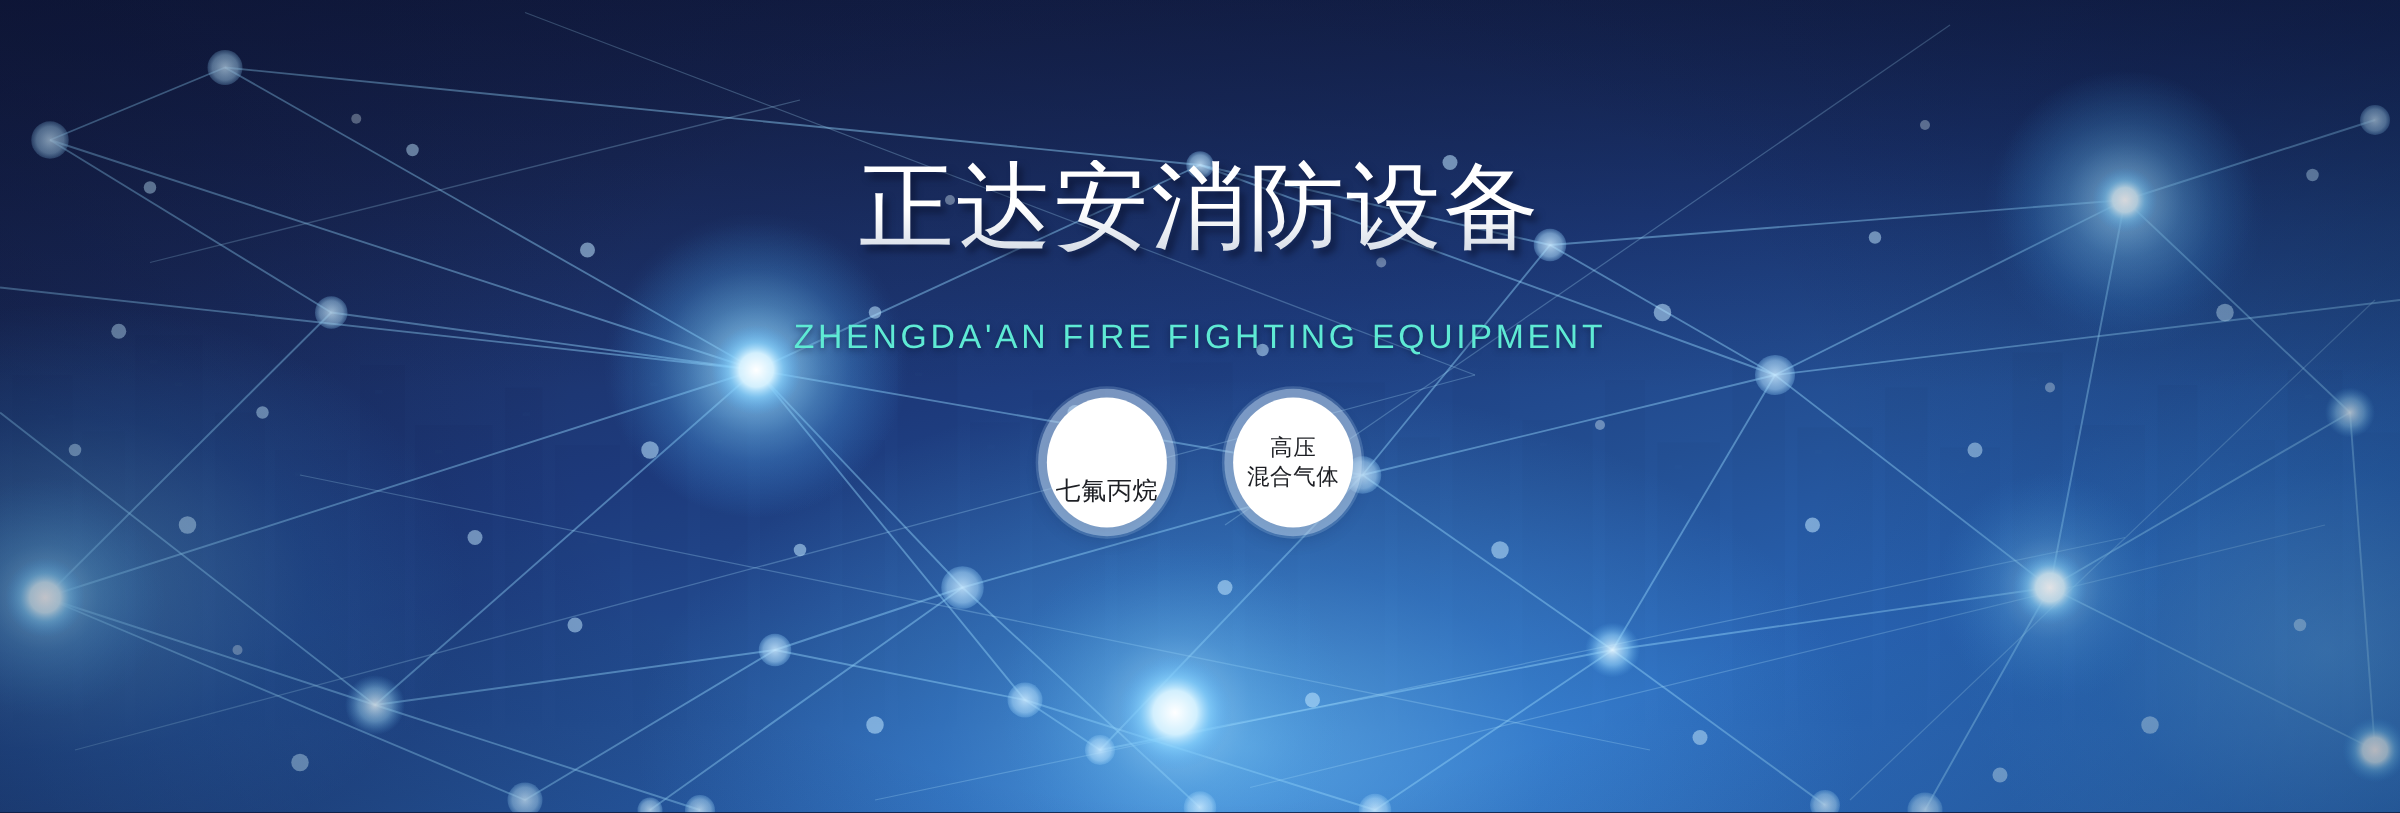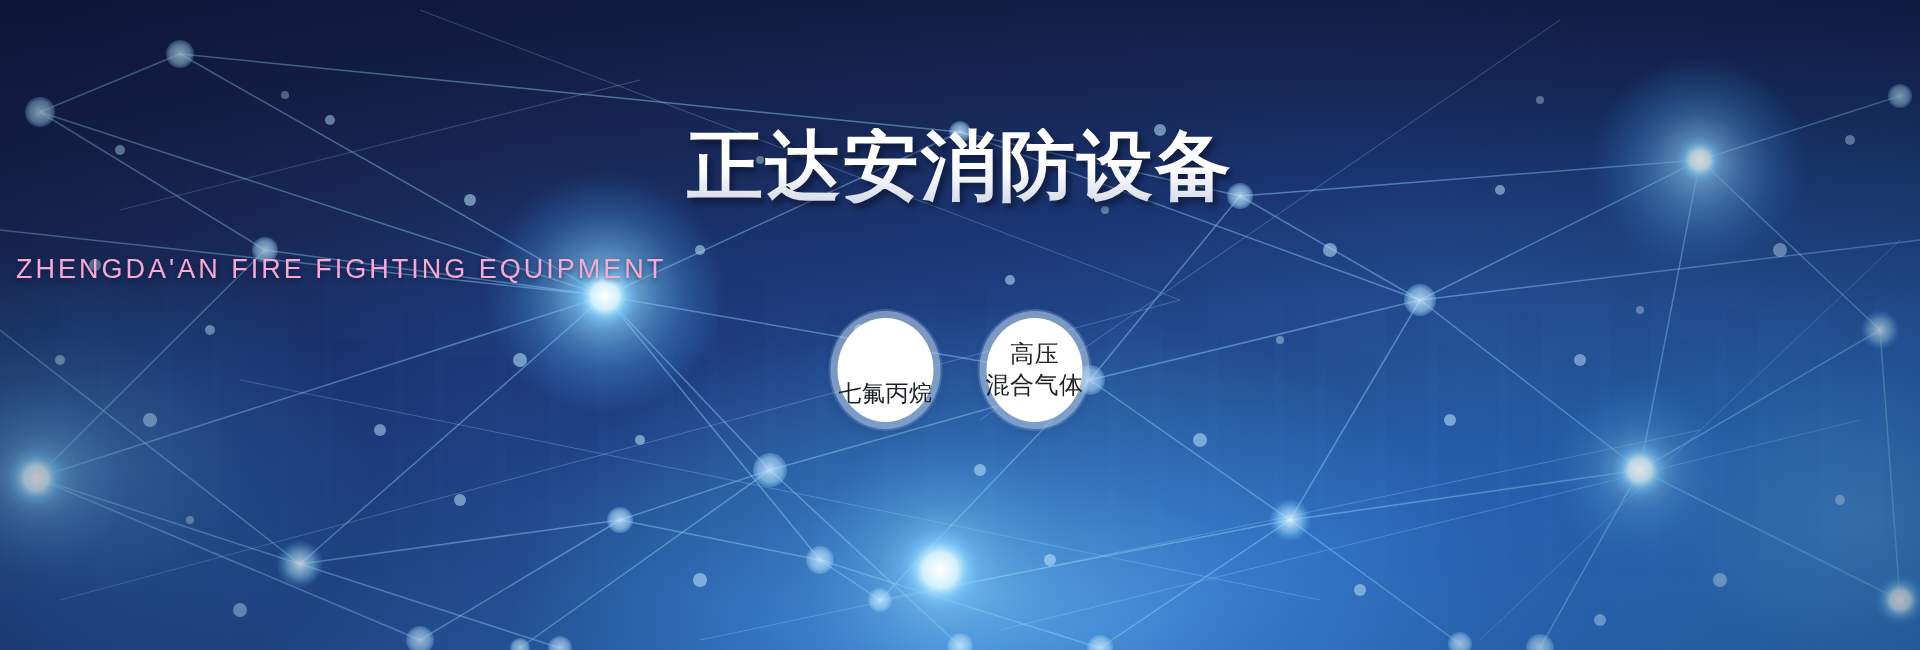--- a/index.html
+++ b/index.html
@@ -50,55 +50,54 @@
   .bg-city{opacity:.55;}
 
   
   .net{position:absolute;inset:0;}
 
   
   .content{position:absolute;inset:0;}
 
   .title{
     position:absolute;left:0;right:0;top:128px;text-align:center;
-    font-size:76px;line-height:1;font-weight:bold;letter-spacing:2px;
+    font-size:76px;line-height:1;font-weight:normal;letter-spacing:2px;
     color:#ffffff;white-space:nowrap;
     background:linear-gradient(180deg,#ffffff 0%,#ffffff 52%,#d4dbe6 100%);
     -webkit-background-clip:text;background-clip:text;
     -webkit-text-fill-color:transparent;
     filter:drop-shadow(4px 5px 3px rgba(6,14,40,.60));
   }
   .subtitle{
-    position:absolute;left:0;right:0;top:256px;
+    position:absolute;left:0;right:0;top:256px;text-align:center;
     font-size:27px;line-height:1;font-weight:normal;letter-spacing:3.0px;
-    color:#f9a8d4;white-space:nowrap;
+    color:#5eead4;white-space:nowrap;
     text-shadow:0 2px 5px rgba(8,18,46,.55);
-    padding-left:16px;
   }
 
   .badges{
     position:absolute;left:50%;transform:translateX(-50%);
     top:318px;display:flex;gap:53px;
   }
   .badge{
     width:96px;height:104px;border-radius:50%;
     background:#ffffff;
     display:flex;flex-direction:column;align-items:center;justify-content:center;
     box-shadow:
       0 0 0 7px rgba(205,226,248,.42),
       0 0 0 9px rgba(175,208,242,.22),
       0 6px 16px rgba(8,20,52,.30);
     color:#1d1f24;
     text-align:center;
   }
   .badge .l1,.badge .l2{
-    font-size:24px;line-height:1.28;font-weight:normal;letter-spacing:.5px;
+    font-size:18px;line-height:1.28;font-weight:normal;letter-spacing:.5px;
     white-space:nowrap;
   }
-  .badge.single .l1{font-size:23px;margin-top:48px;}
+  .badge.single .l1{font-size:20px;margin-top:48px;}
   .badge .l2:empty{display:none;}
 </style>
 </head>
 <body>
 
 <div id="stage">
 
   <div class="layer bg-base"></div>
   <div class="layer bg-city">
     <svg width="1920" height="650" viewBox="0 0 1920 650" preserveAspectRatio="none" aria-hidden="true">

